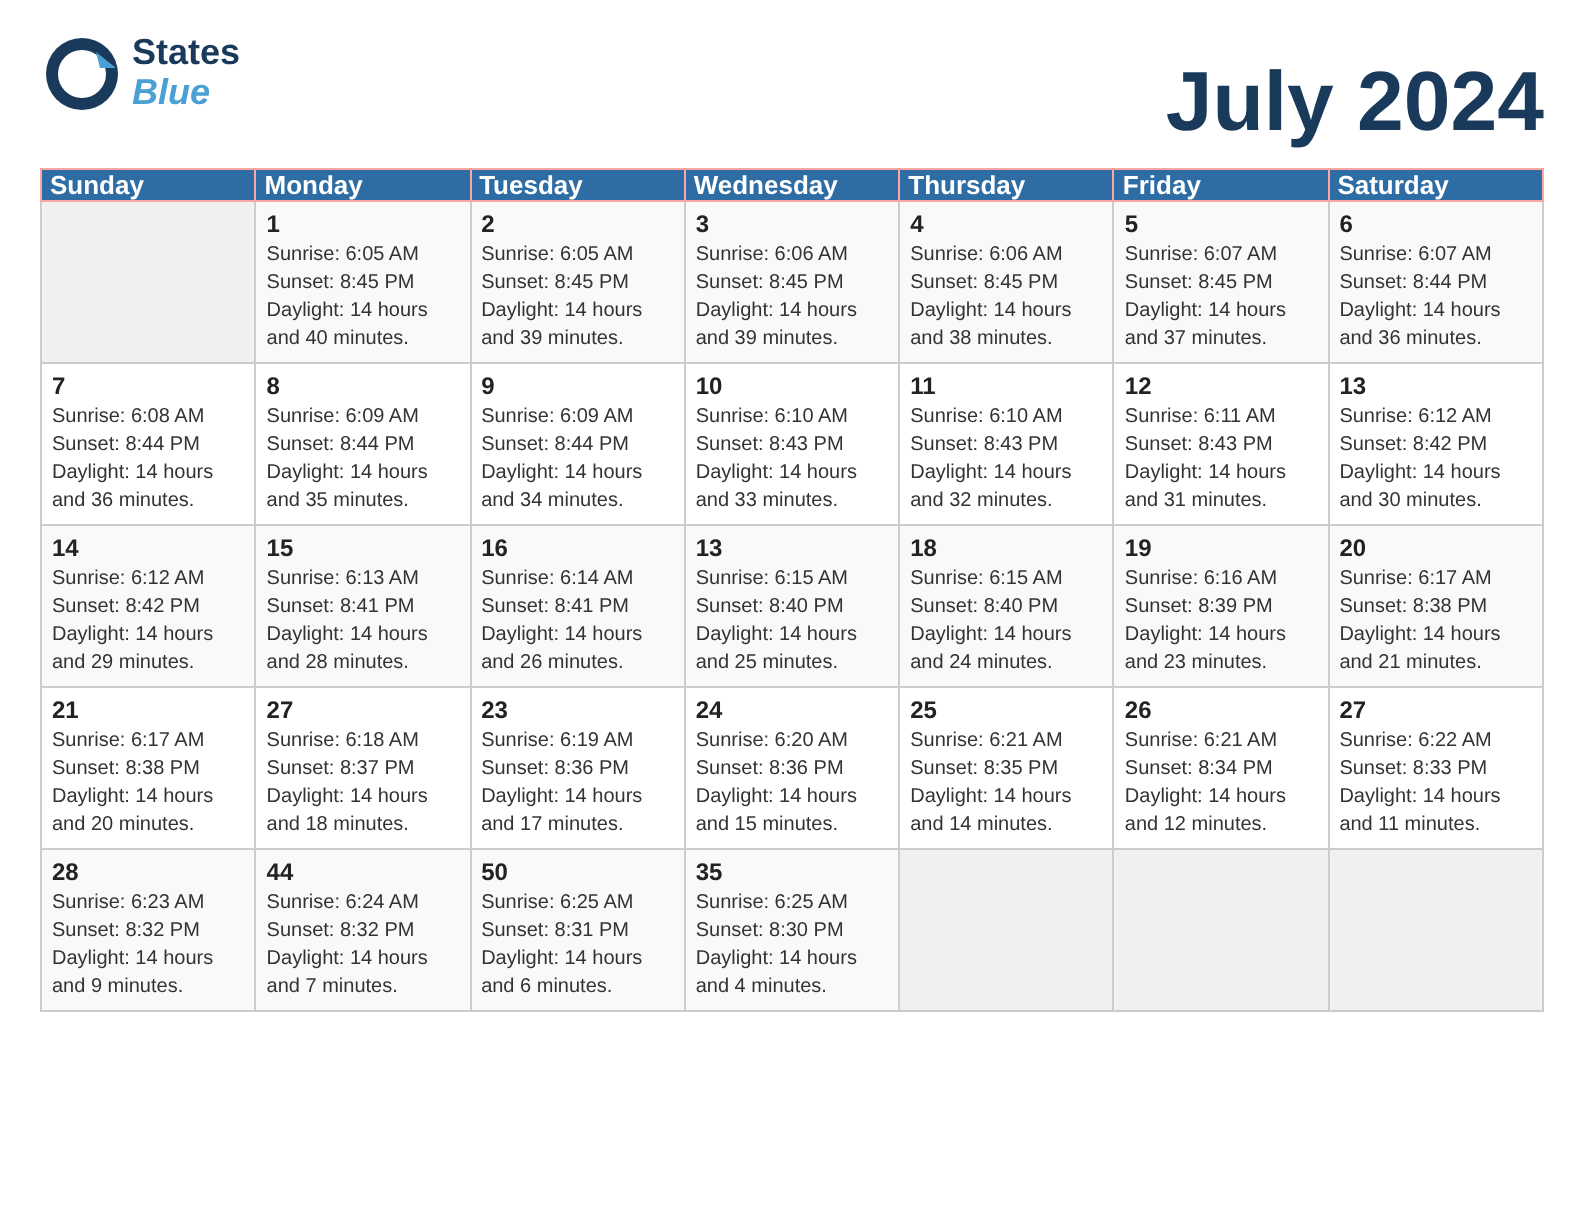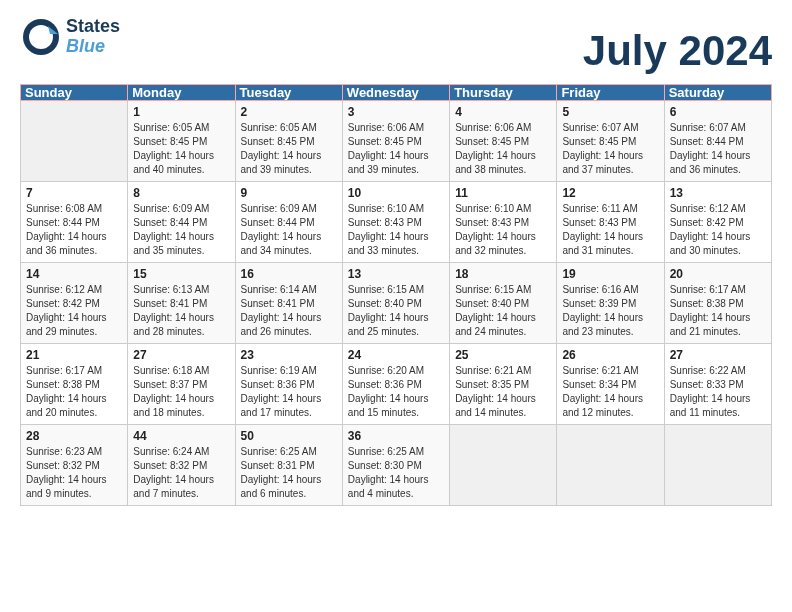--- a/index.html
+++ b/index.html
@@ -238,21 +238,21 @@
         </td>
         <td>
           <span class="day-num">44</span>
           <div class="day-info">Sunrise: 6:24 AM<br>Sunset: 8:32 PM<br>Daylight: 14 hours and 7 minutes.</div>
         </td>
         <td>
           <span class="day-num">50</span>
           <div class="day-info">Sunrise: 6:25 AM<br>Sunset: 8:31 PM<br>Daylight: 14 hours and 6 minutes.</div>
         </td>
         <td>
-          <span class="day-num">36</span>
+          <span class="day-num">35</span>
           <div class="day-info">Sunrise: 6:25 AM<br>Sunset: 8:30 PM<br>Daylight: 14 hours and 4 minutes.</div>
         </td>
         <td class="empty-cell"></td>
         <td class="empty-cell"></td>
         <td class="empty-cell"></td>
       </tr>
     </tbody>
 </table>
 
 </body></html>

